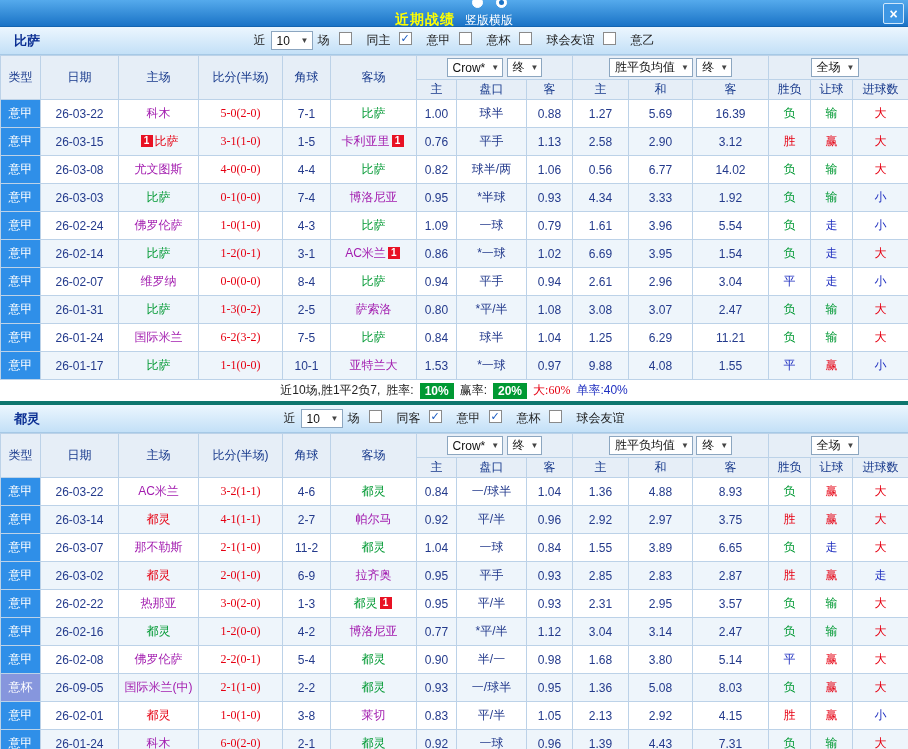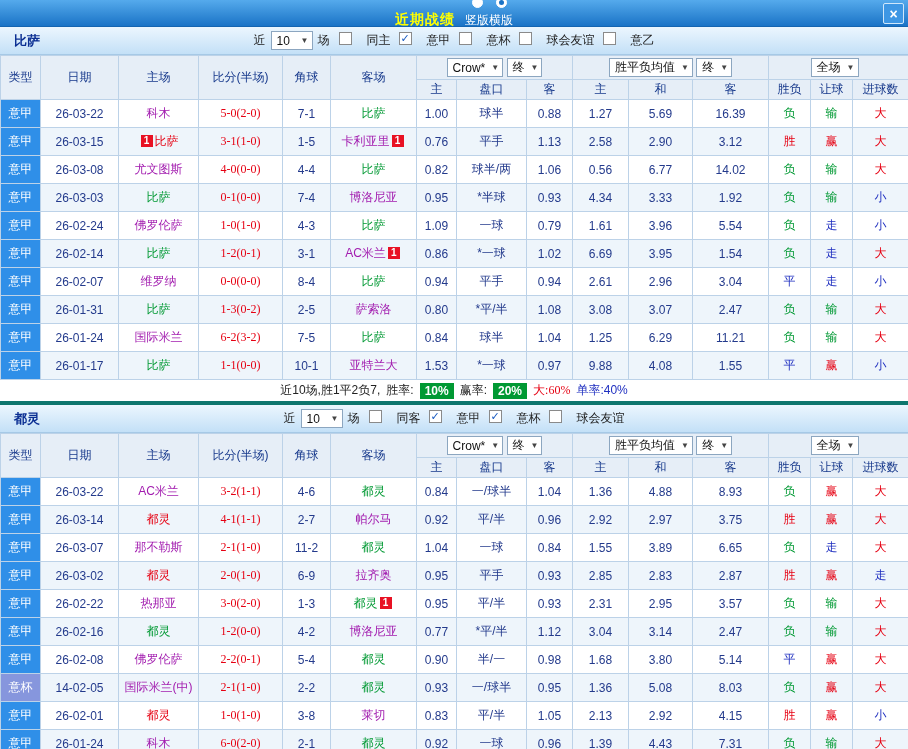--- a/index.html
+++ b/index.html
@@ -565,21 +565,21 @@
           <td class="c-navy">0.98</td>
           <td class="c-navy">1.68</td>
           <td class="c-navy">3.80</td>
           <td class="c-navy">5.14</td>
           <td class="c-blue">平</td>
           <td class="c-red">赢</td>
           <td class="c-red">大</td>
         </tr>
         <tr class="even">
           <td class="cell-type cup">意杯</td>
-          <td class="c-navy">14-02-05</td>
+          <td class="c-navy">26-09-05</td>
           <td><span class="c-black">国际米兰(中)</span></td>
           <td class="c-red">2-1(1-0)</td>
           <td class="c-navy">2-2</td>
           <td><span class="c-green">都灵</span></td>
           <td class="c-navy">0.93</td>
           <td class="c-navy">一/球半</td>
           <td class="c-navy">0.95</td>
           <td class="c-navy">1.36</td>
           <td class="c-navy">5.08</td>
           <td class="c-navy">8.03</td>

